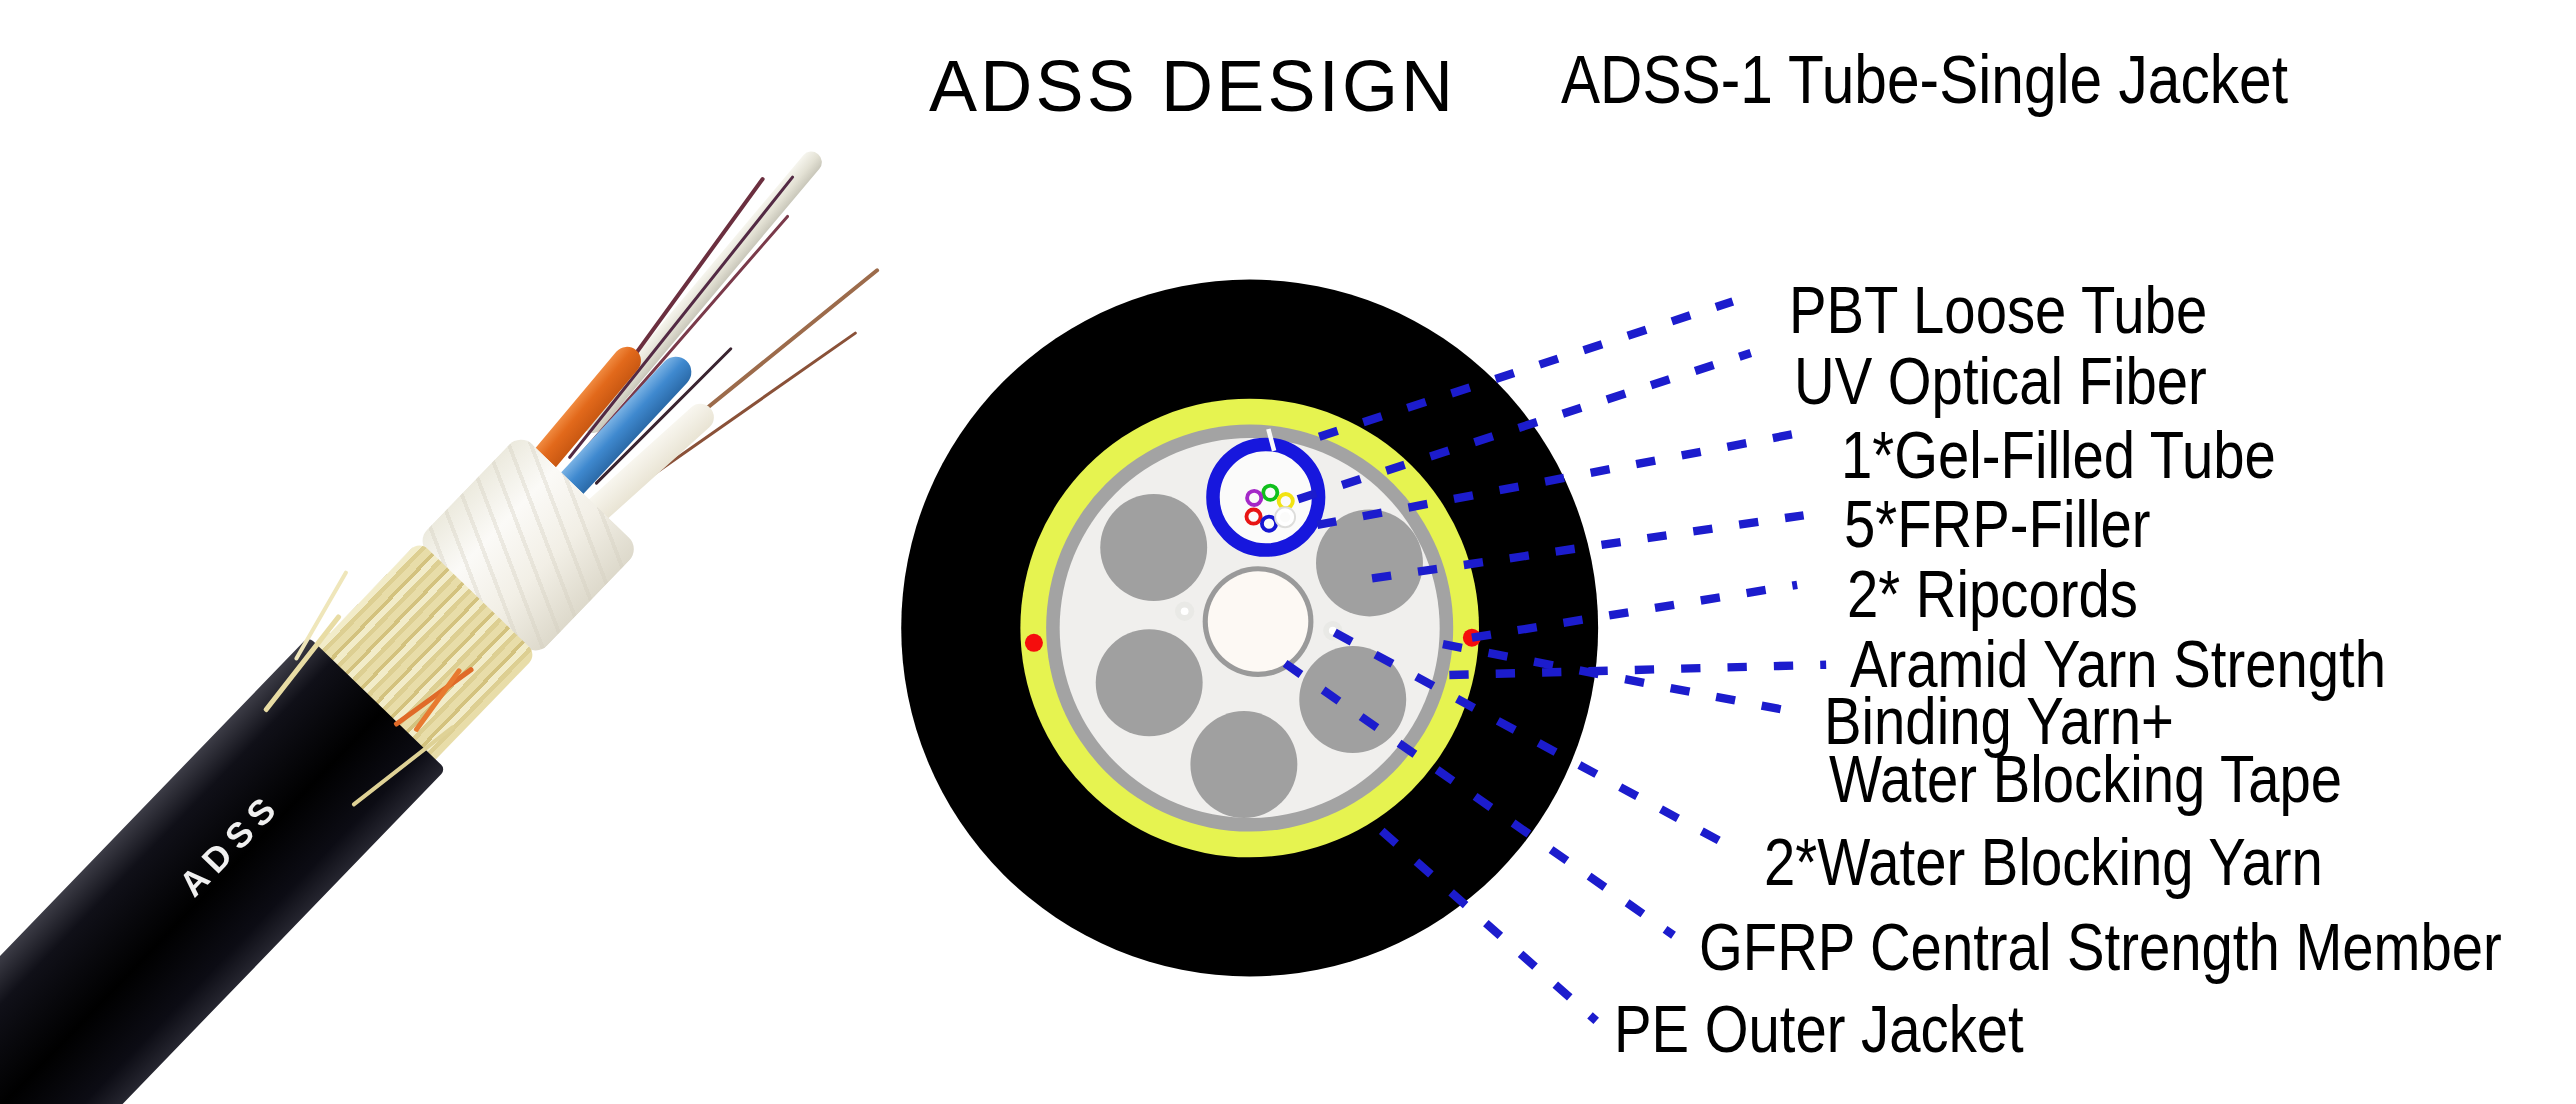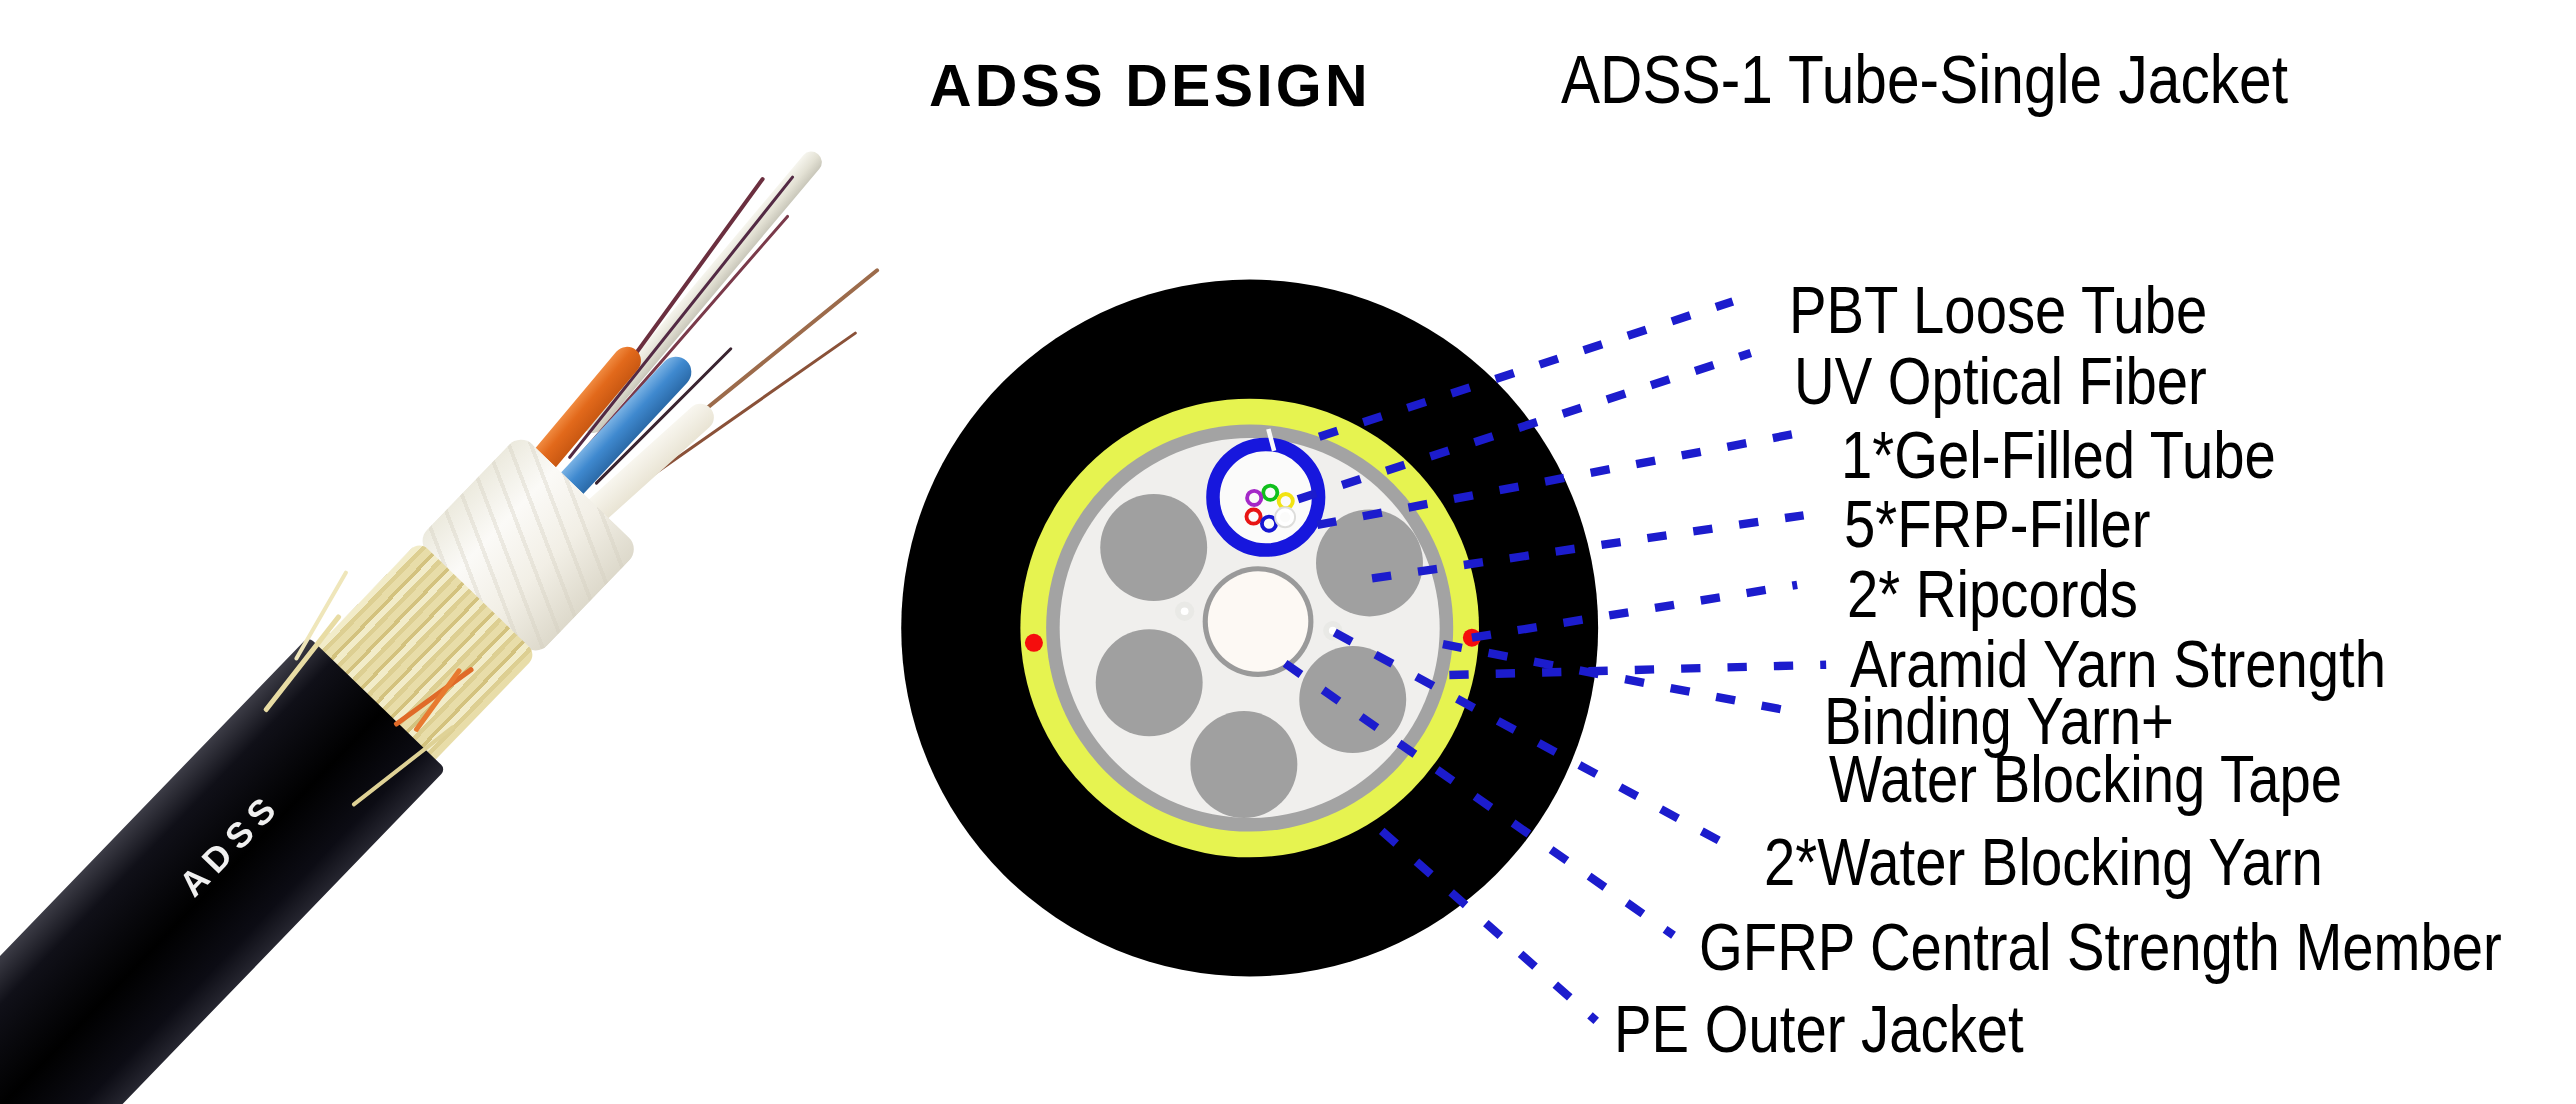--- a/index.html
+++ b/index.html
@@ -8,22 +8,22 @@
     background: #ffffff;
     position: relative;
     overflow: hidden;
     font-family: "Liberation Sans", sans-serif;
     color: #000;
   }
 
   
   .title {
     position: absolute; left: 929px; top: 44px;
-    font-size: 59px; line-height: 85px; letter-spacing: 3.2px;
-    white-space: nowrap; font-weight: 700;
+    font-size: 72px; line-height: 85px; letter-spacing: 3.2px;
+    white-space: nowrap; font-weight: 400;
   }
   .subtitle {
     position: absolute; left: 1561px; top: 40px;
     font-size: 69px; line-height: 80px;
     white-space: nowrap;
     transform: scaleX(0.85); transform-origin: left center;
   }
 
   
   .lbl {

